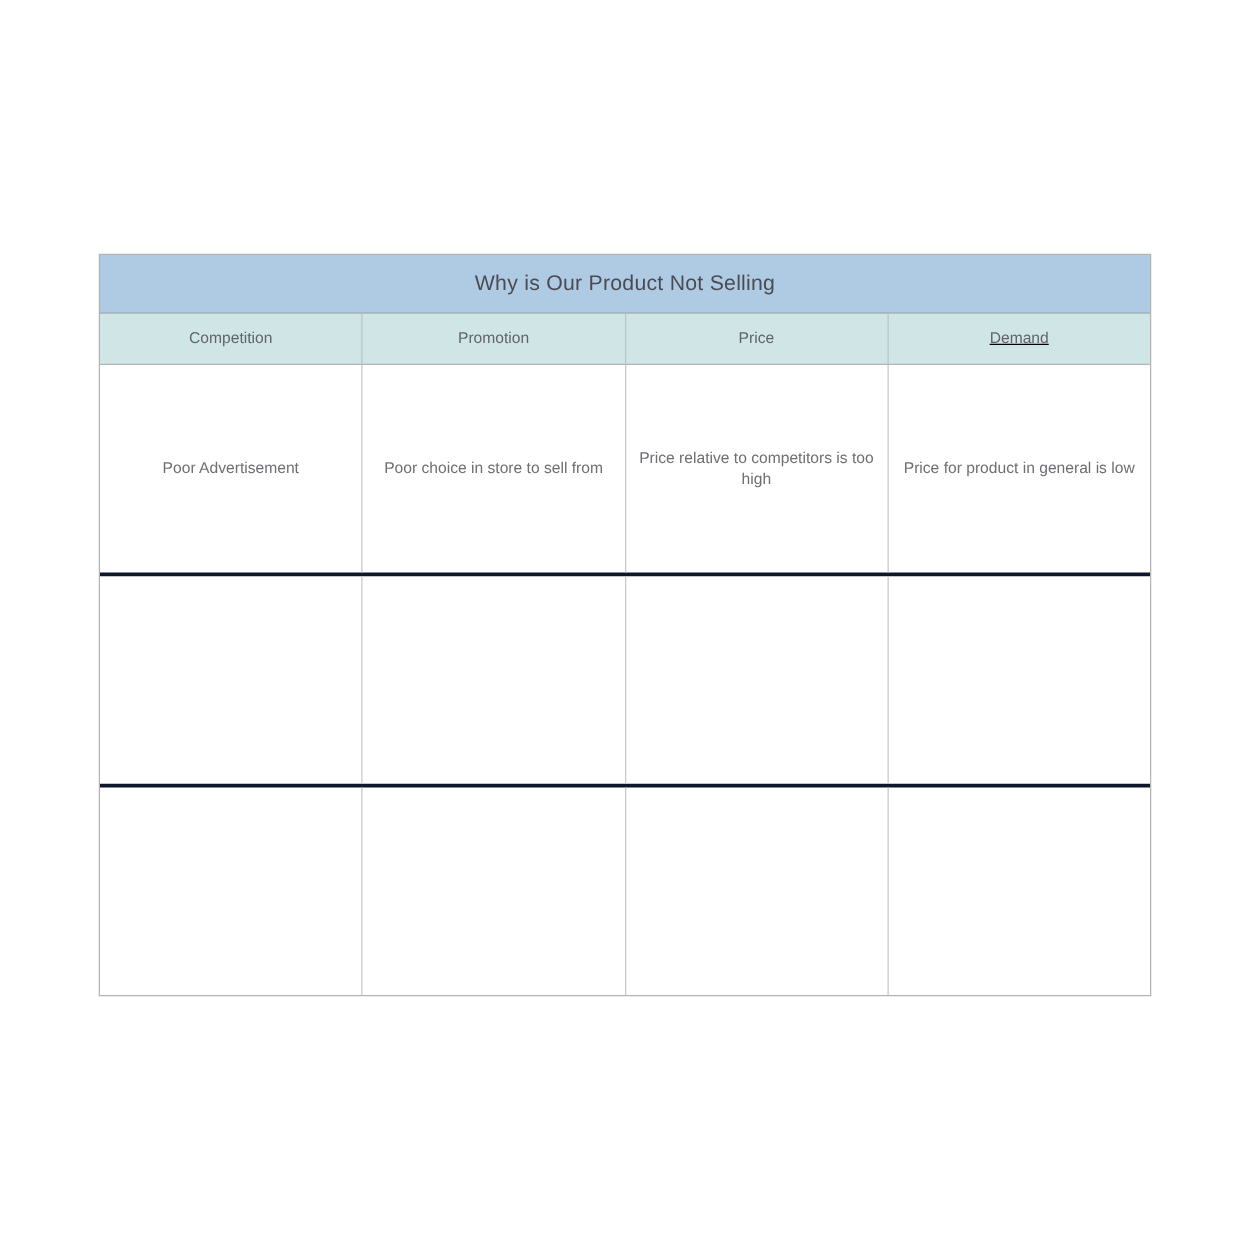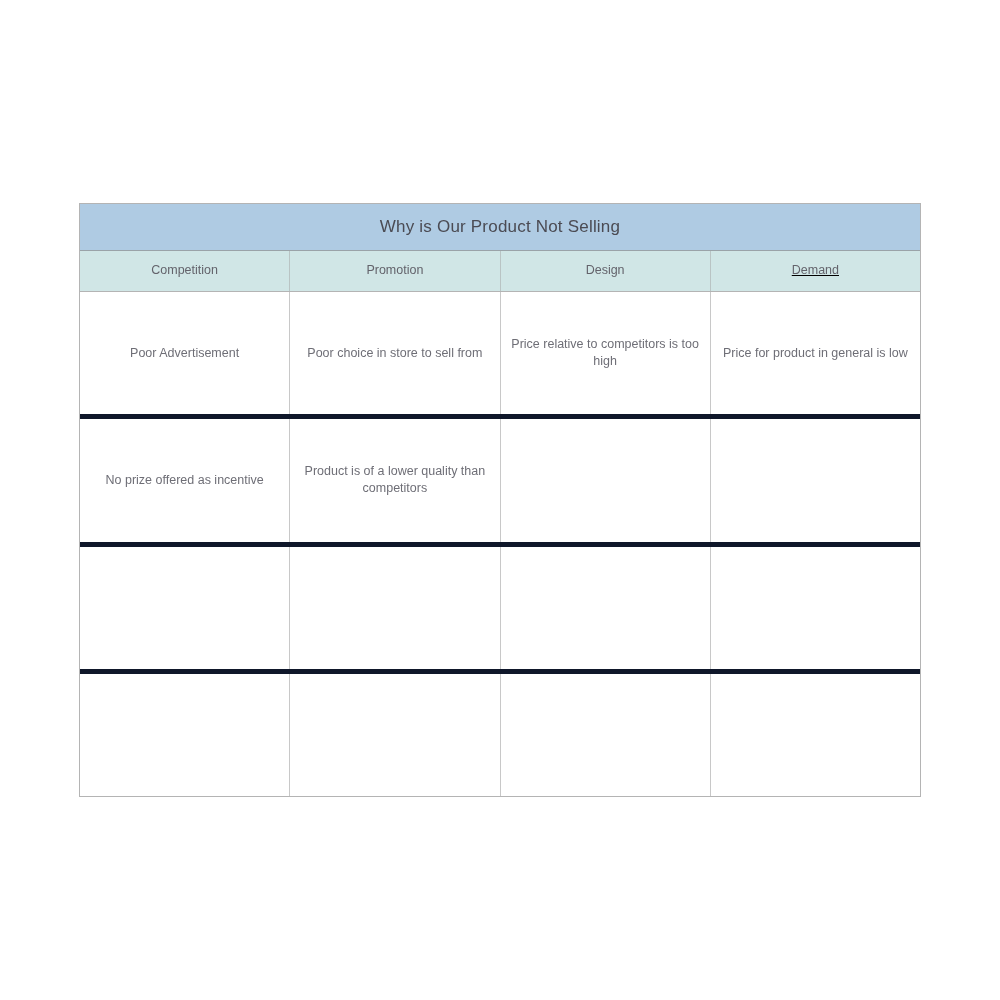--- a/index.html
+++ b/index.html
@@ -78,21 +78,21 @@
 
   
   .body-grid {
     display: flex;
     flex-direction: column;
     height: calc(100% - 88px);
   }
   .body-row {
     display: flex;
     flex: 1 1 0;
-    border-bottom: 5px solid #0f172a;
+    border-bottom: 3px solid #0f172a;
     box-sizing: border-box;
     min-height: 0;
   }
   .body-row:last-child { border-bottom: none; }
 
   .body-cell {
     flex: 1 1 0;
     display: flex;
     align-items: center;
     justify-content: center;
@@ -124,21 +124,21 @@
     </div>
 
     <div class="header-row">
       <div class="header-cell">
         <div class="header-cell-text">Competition</div>
       </div>
       <div class="header-cell">
         <div class="header-cell-text">Promotion</div>
       </div>
       <div class="header-cell">
-        <div class="header-cell-text">Design</div>
+        <div class="header-cell-text">Price</div>
       </div>
       <div class="header-cell">
         <div class="header-cell-text">Demand</div>
       </div>
     </div>
 
     <div class="body-grid">
 
       <div class="body-row">
         <div class="body-cell">
@@ -148,34 +148,20 @@
           <div class="body-cell-text">Poor choice in store to sell from</div>
         </div>
         <div class="body-cell">
           <div class="body-cell-text">Price relative to competitors is too high</div>
         </div>
         <div class="body-cell">
           <div class="body-cell-text">Price for product in general is low</div>
         </div>
       </div>
 
-      <div class="body-row">
-        <div class="body-cell">
-          <div class="body-cell-text">No prize offered as incentive</div>
-        </div>
-        <div class="body-cell">
-          <div class="body-cell-text">Product is of a lower quality than competitors</div>
-        </div>
-        <div class="body-cell">
-          <div class="body-cell-text"></div>
-        </div>
-        <div class="body-cell">
-          <div class="body-cell-text"></div>
-        </div>
-      </div>
 
 
       <div class="body-row">
         <div class="body-cell">
           <div class="body-cell-text"></div>
         </div>
         <div class="body-cell">
           <div class="body-cell-text"></div>
         </div>
         <div class="body-cell">

